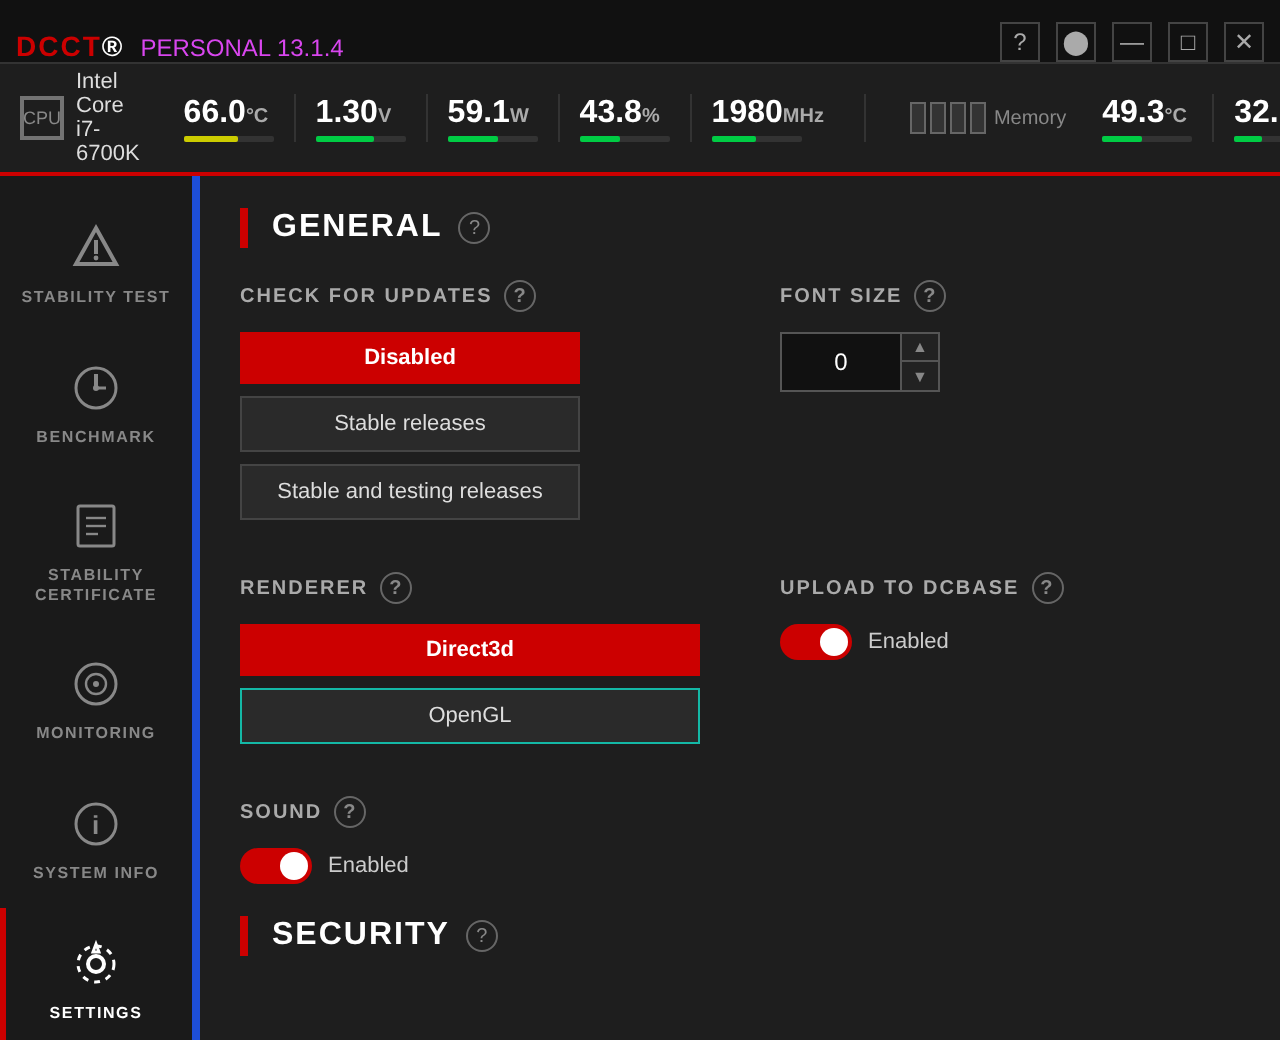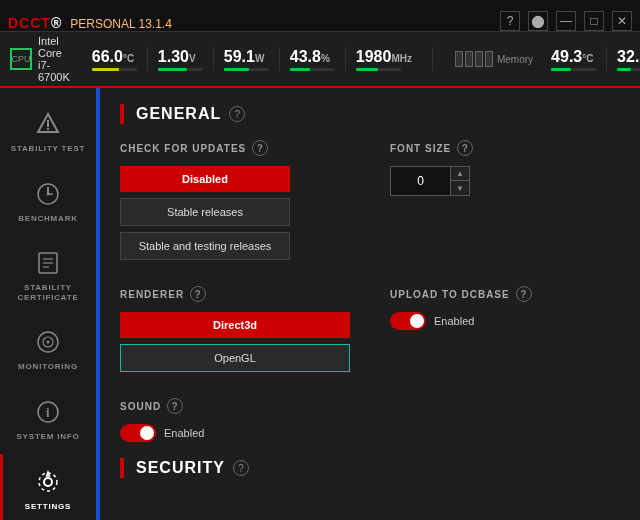--- a/index.html
+++ b/index.html
@@ -22,21 +22,21 @@
       border-bottom: 1px solid #333;
     }
     .title-logo {
       color: #e8e8e8;
       font-weight: bold;
       font-size: 14px;
       letter-spacing: 1px;
     }
     .title-logo span { color: #cc0000; }
     .title-app-name {
-      color: #fdba74;
+      color: #d946ef;
       font-size: 12px;
       margin-left: 8px;
     }
     .title-controls {
       margin-left: auto;
       display: flex;
       gap: 8px;
       align-items: center;
     }
     .title-ctrl-btn {
@@ -64,21 +64,21 @@
     }
     .hw-cpu-label {
       display: flex;
       align-items: center;
       gap: 6px;
       margin-right: 12px;
     }
     .hw-cpu-icon {
       width: 22px;
       height: 22px;
-      border: 2px solid #22c55e;
+      border: 2px solid #737373;
       display: flex;
       align-items: center;
       justify-content: center;
       font-size: 9px;
       color: #888;
     }
     .hw-cpu-name {
       font-size: 11px;
       color: #ddd;
     }

